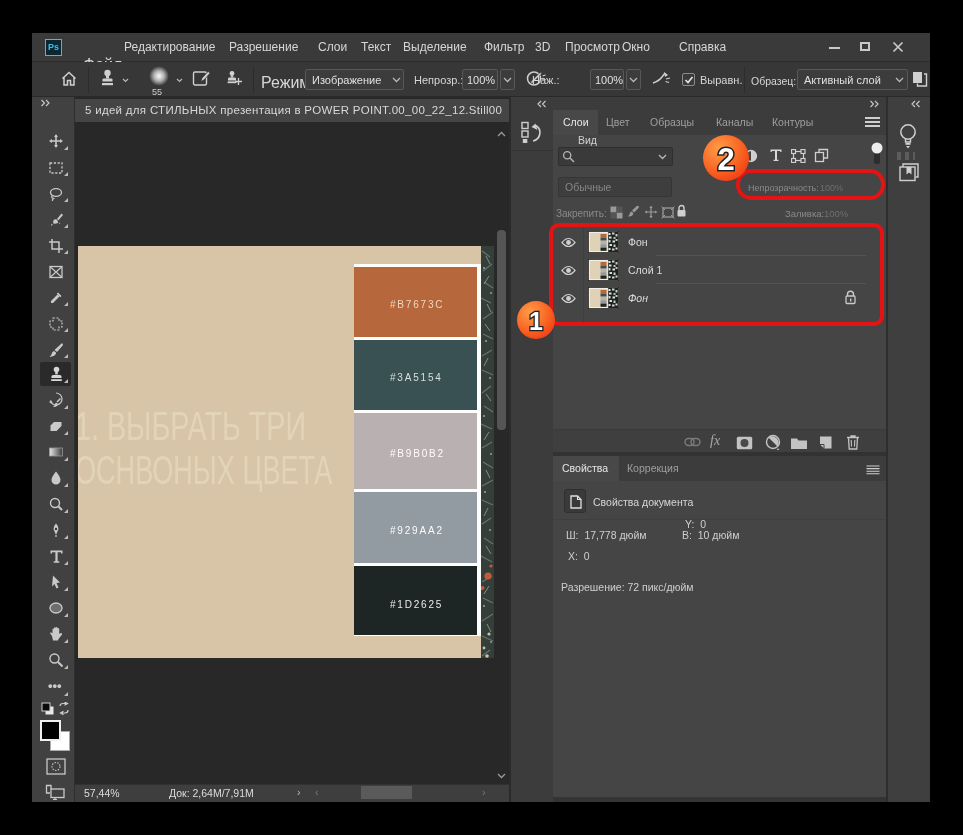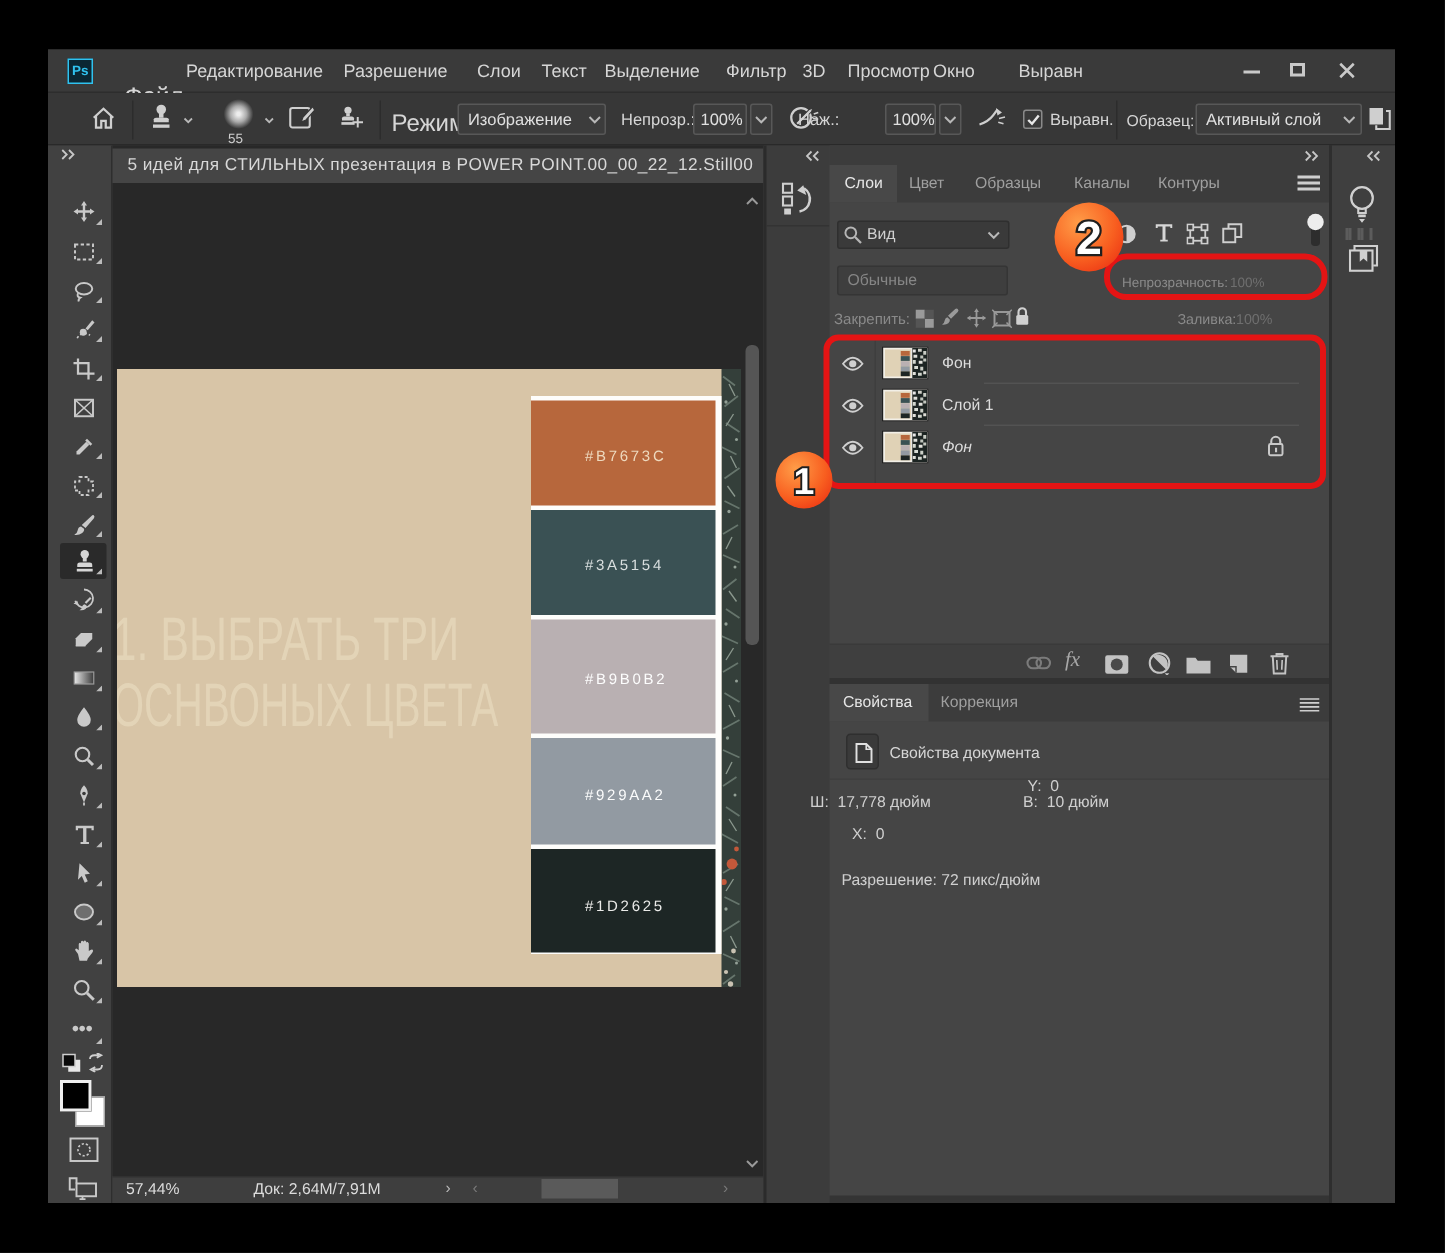--- a/index.html
+++ b/index.html
@@ -18,21 +18,21 @@
 <div class="a txt" style="left:83px;top:56px;font-size:16px">Файл</div>
 <div class="a txt" style="left:124px;top:40px;font-size:12px">Редактирование</div>
 <div class="a txt" style="left:229px;top:40px;font-size:12px">Разрешение</div>
 <div class="a txt" style="left:318px;top:40px;font-size:12px">Слои</div>
 <div class="a txt" style="left:361px;top:40px;font-size:12px">Текст</div>
 <div class="a txt" style="left:403px;top:40px;font-size:12px">Выделение</div>
 <div class="a txt" style="left:484px;top:40px;font-size:12px">Фильтр</div>
 <div class="a txt" style="left:535px;top:40px;font-size:12px">3D</div>
 <div class="a txt" style="left:565px;top:40px;font-size:12px">Просмотр</div>
 <div class="a txt" style="left:622px;top:40px;font-size:12px">Окно</div>
-<div class="a txt" style="left:679px;top:40px;font-size:12px">Выравн</div>
+<div class="a txt" style="left:679px;top:40px;font-size:12px">Справка</div>
 
 <div class="a" style="left:829px;top:47px;width:11px;height:2px;background:#c9c9c9"></div>
 <div class="a" style="left:860px;top:42px;width:10px;height:9px;border:2px solid #c9c9c9"></div>
 <svg class="a" style="left:892px;top:41px" width="12" height="12" viewBox="0 0 12 12">
     <path d="M1.5 1.5 L10.5 10.5 M10.5 1.5 L1.5 10.5" stroke="#c9c9c9" stroke-width="1.7"></path>
   </svg>
 
 <div class="a" style="left:32px;top:62px;width:898px;height:35px;background:#373737;border-bottom:1px solid #292929"></div>
 <div class="a" id="opt-icons" style="left:0;top:0">
 
@@ -425,21 +425,21 @@
 <div class="a txt" style="left:716px;top:116px;color:#9f9f9f">Каналы</div>
 <div class="a txt" style="left:772px;top:116px;color:#9f9f9f">Контуры</div>
 <div class="a" id="burger1" style="left:865px;top:117px;width:15px;height:11px">
   <div style="height:2px;background:#cfcfcf;margin-bottom:2px"></div>
   <div style="height:2px;background:#cfcfcf;margin-bottom:2px"></div>
   <div style="height:2px;background:#cfcfcf"></div>
 </div>
 <div class="a" style="left:553px;top:110px;width:333px;height:0px"></div>
 
 <div class="a" style="left:558px;top:147px;width:115px;height:19px;background:#3a3a3a;border:1px solid #2f2f2f;border-radius:2px"></div>
-<div class="a txt" style="left:578px;top:150px;color:#d0d0d0">Вид</div>
+<div class="a txt" style="left:578px;top:134px;color:#d0d0d0">Вид</div>
 <svg class="a" style="left:658px;top:154px" width="9" height="6" viewBox="0 0 9 6">
     <path d="M1 1 L4.5 4.5 L8 1" fill="none" stroke="#b8b8b8" stroke-width="1.3"></path>
   </svg>
 <div class="a" id="srch-icons" style="left:0;top:0">
   <svg class="a" style="left:562px;top:150px" width="13" height="13" viewBox="0 0 13 13">
       <circle cx="5.2" cy="5.2" r="3.6" fill="none" stroke="#b5b5b5" stroke-width="1.3"></circle>
       <path d="M8 8 L12 12" stroke="#b5b5b5" stroke-width="1.5"></path>
     </svg>
   <svg class="a" style="left:744px;top:149px" width="14" height="14" viewBox="0 0 14 14">
       <circle cx="7" cy="7" r="5.5" fill="none" stroke="#cfcfcf" stroke-width="1.3"></circle>
@@ -644,21 +644,21 @@
 <svg class="a" id="burger2" style="left:866px;top:465px" width="14" height="10" viewBox="0 0 14 10">
     <path d="M0.5 1 H13.5 M0.5 3.6 H13.5 M0.5 6.2 H13.5 M0.5 8.8 H13.5" stroke="#cfcfcf" stroke-width="1.1"></path>
   </svg>
 <div class="a" style="left:564px;top:489px;width:22px;height:24px;background:#3a3a3a;border-radius:3px;border:1px solid #2f2f2f"></div>
 <svg class="a" id="doc-glyph" style="left:570px;top:495px" width="12" height="14" viewBox="0 0 12 14">
     <path d="M1 1 H7.5 L11 4.5 V13 H1 Z" fill="none" stroke="#e0e0e0" stroke-width="1.3"></path>
     <path d="M7.5 1 V4.5 H11" fill="none" stroke="#e0e0e0" stroke-width="1.1"></path>
   </svg>
 <div class="a txt" style="left:593px;top:496px;color:#d6d6d6">Свойства документа</div>
 <div class="a" style="left:553px;top:519px;width:333px;height:1px;background:#3f3f3f"></div>
-<div class="a txt" style="left:540px;top:529px;color:#cfcfcf">Ш:&nbsp;&nbsp;17,778 дюйм</div>
+<div class="a txt" style="left:566px;top:529px;color:#cfcfcf">Ш:&nbsp;&nbsp;17,778 дюйм</div>
 <div class="a txt" style="left:682px;top:529px;color:#cfcfcf">В:&nbsp;&nbsp;10 дюйм</div>
 <div class="a txt" style="left:568px;top:550px;color:#cfcfcf">X:&nbsp;&nbsp;0</div>
 <div class="a txt" style="left:685px;top:518px;color:#cfcfcf">Y:&nbsp;&nbsp;0</div>
 <div class="a txt" style="left:561px;top:581px;color:#cfcfcf">Разрешение: 72 пикс/дюйм</div>
 <div class="a" style="left:553px;top:797px;width:377px;height:5px;background:#343434"></div>
 
 <div class="a" style="left:886px;top:97px;width:2px;height:705px;background:#2e2e2e"></div>
 <div class="a" style="left:888px;top:97px;width:42px;height:705px;background:#3f3f3f"></div>
 <svg class="a" style="left:910px;top:100px" width="11" height="8" viewBox="0 0 11 8">
     <path d="M5 1 L2 4 L5 7 M9.5 1 L6.5 4 L9.5 7" fill="none" stroke="#c6c6c6" stroke-width="1.2"></path>

